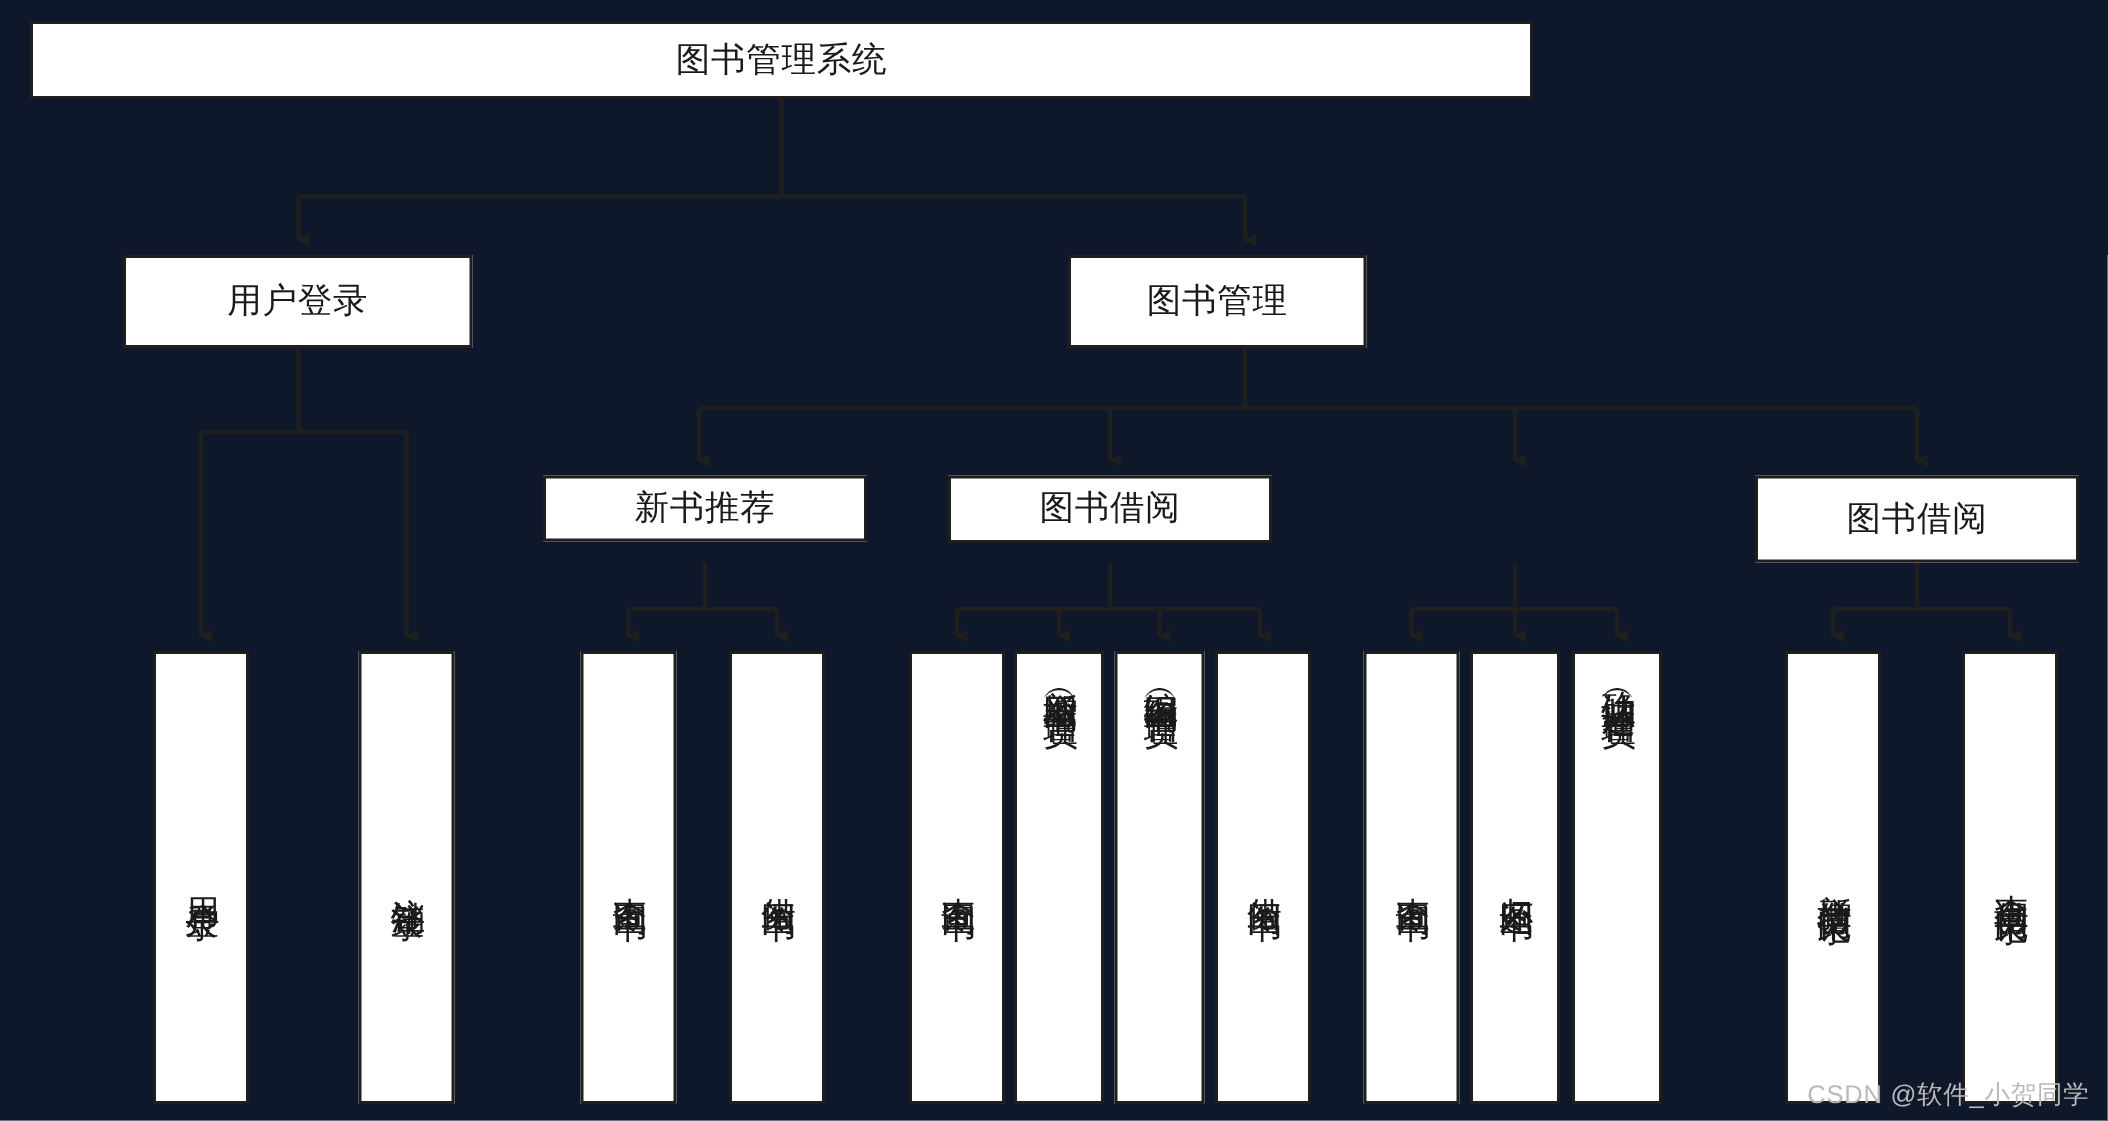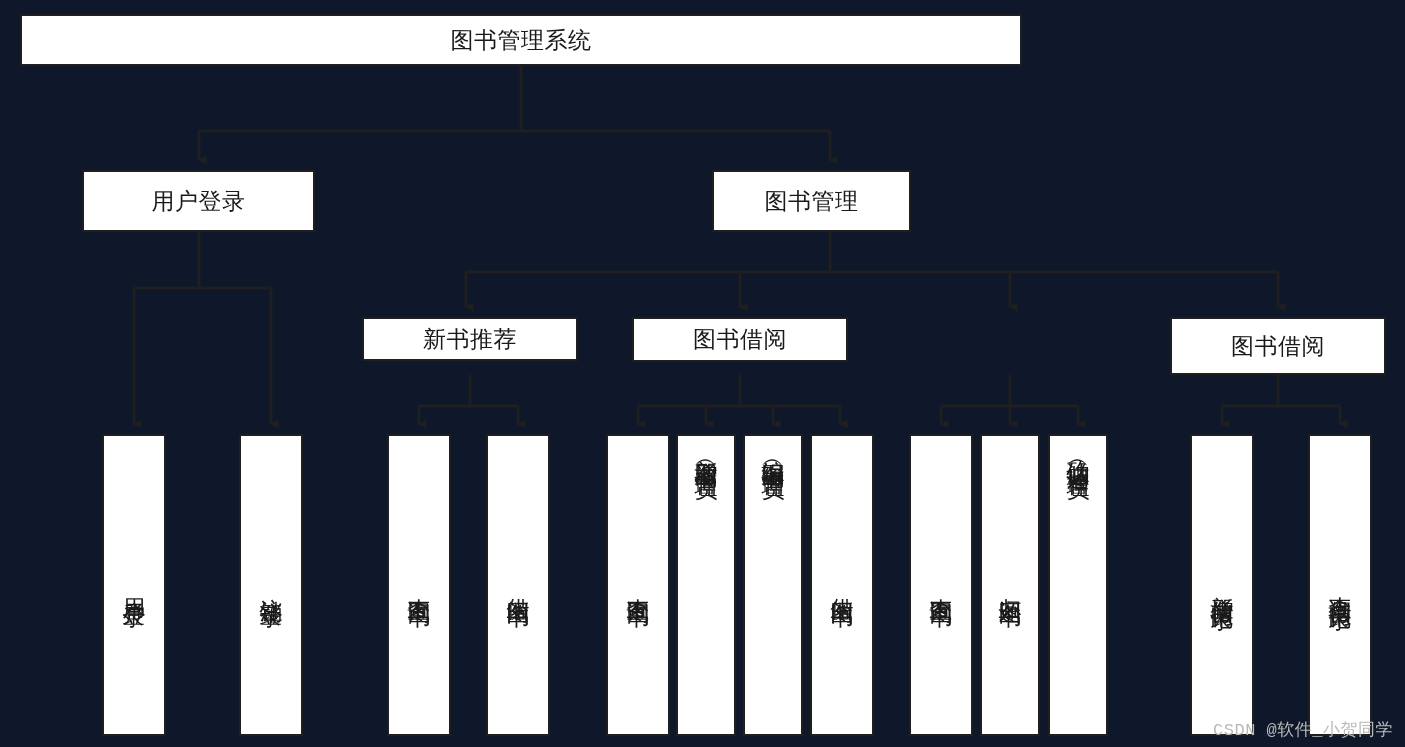--- a/index.html
+++ b/index.html
@@ -65,21 +65,21 @@
     padding-top: 0;
   }
   #watermark {
     position: absolute;
     right: 12px;
     bottom: 6px;
     font-size: 17px;
     color: #b9b9b9;
     letter-spacing: 0.5px;
     white-space: nowrap;
-    font-family: Liberation Mono, monospace;
+    font-family: Liberation Sans, sans-serif;
     margin-top: 12px;
   }
 </style>
 </head>
 <body>
 
 <div id="diagram-root">
 
   <svg id="wires" viewBox="0 0 1405 747" xmlns="http://www.w3.org/2000/svg">
     <defs>

